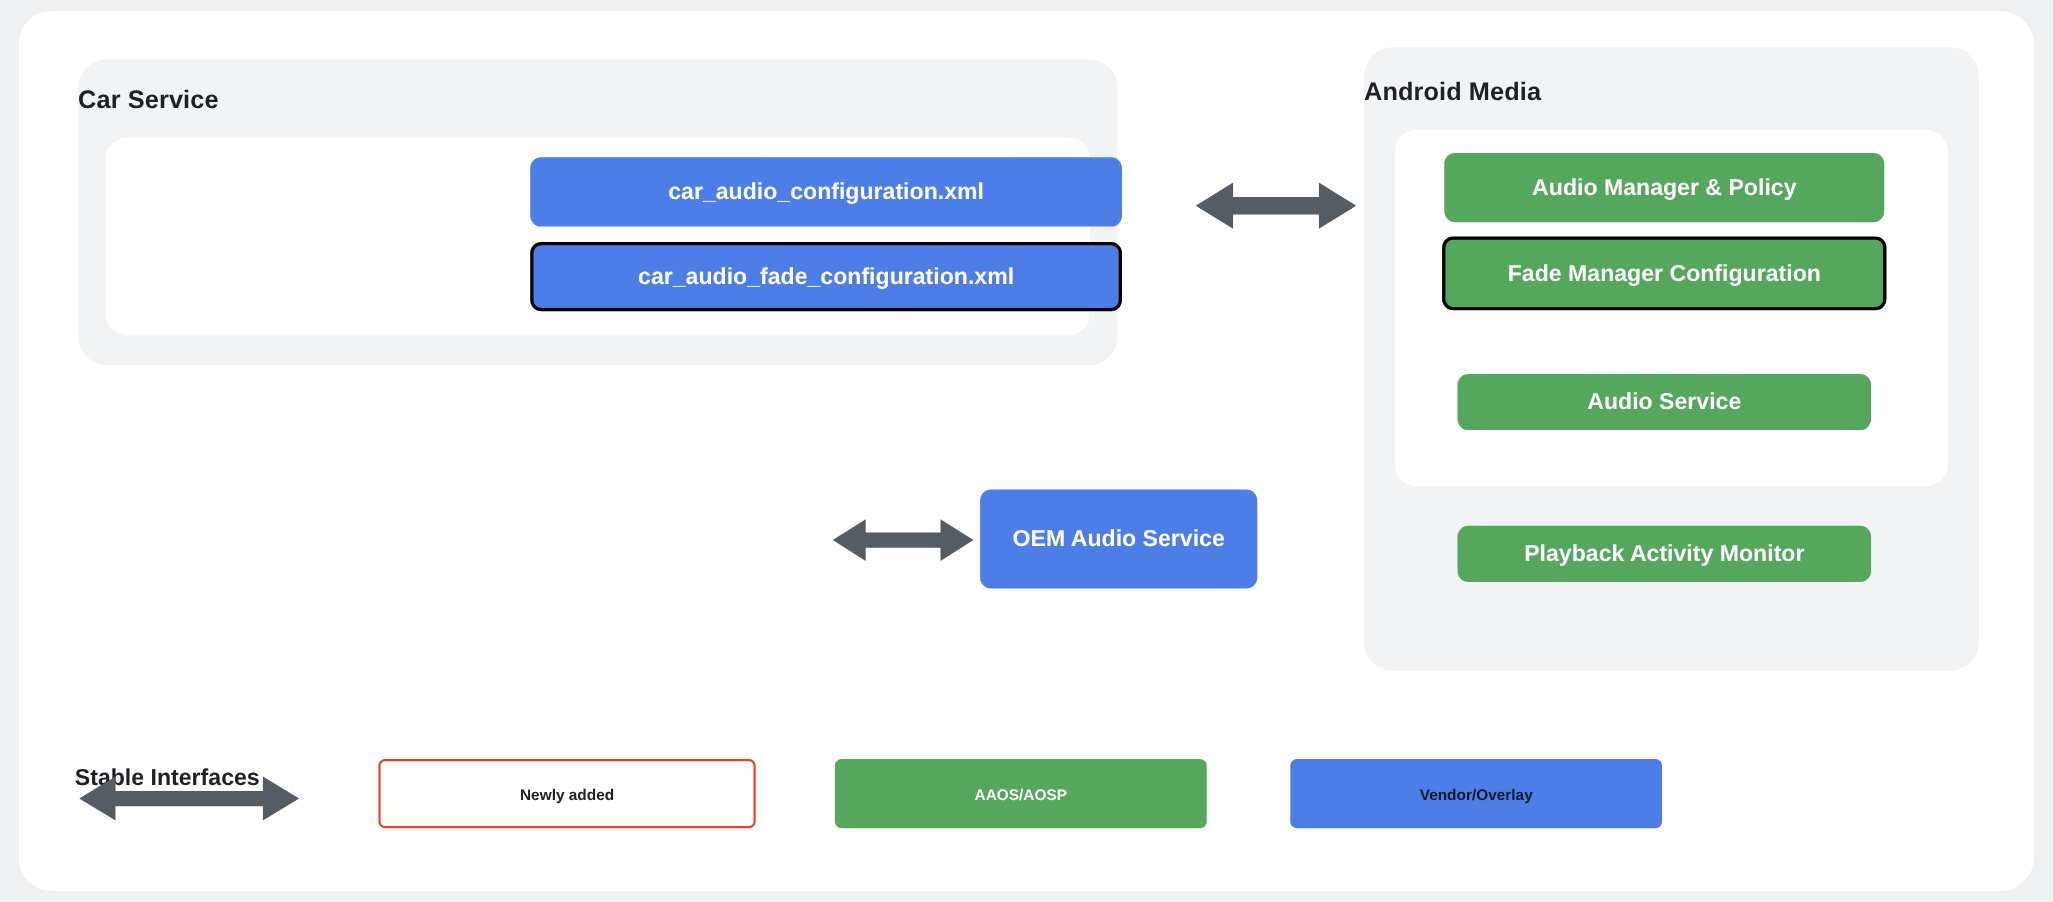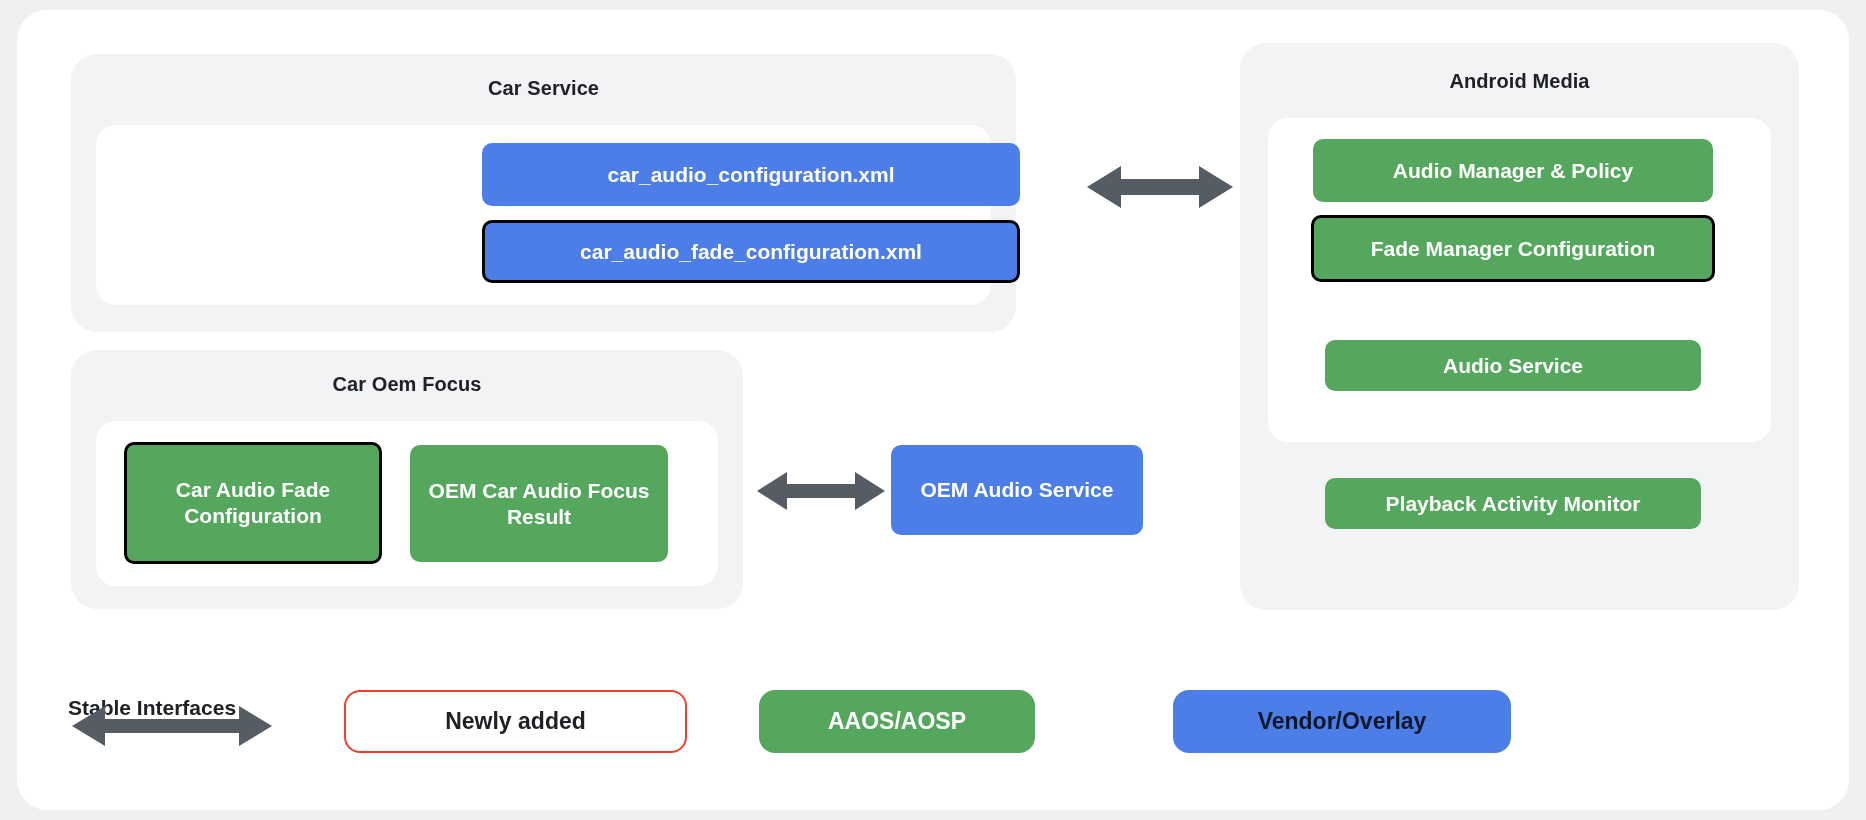--- a/index.html
+++ b/index.html
@@ -36,22 +36,21 @@
   .group-panel {
     position: absolute;
     background: #f1f3f4;
     border-radius: 26px;
     box-sizing: border-box;
   }
   .group-title {
     position: absolute;
     left: 0;
     right: 0;
-    text-align: center;
-    font-size: 20px;
+    font-size: 23px;
     font-weight: bold;
     color: #202124;
     letter-spacing: 0.1px;
   }
 
   
   .inner-card {
     position: absolute;
     background: #ffffff;
     border-radius: 20px;
@@ -90,22 +89,22 @@
     font-weight: bold;
     color: #202124;
     white-space: nowrap;
   }
   .legend-chip {
     position: absolute;
     box-sizing: border-box;
     display: flex;
     align-items: center;
     justify-content: center;
-    border-radius: 16px;
-    font-size: 23px;
+    border-radius: 6px;
+    font-size: 14px;
     font-weight: bold;
     text-align: center;
   }
   .legend-chip.outline {
     background: #ffffff;
     border: 2px solid #ef4129;
     color: #202124;
   }
   .legend-chip.green { background: #54a75c; color: #ffffff; }
   .legend-chip.blue  { background: #4d7ee8; color: #0f172a; }
@@ -122,30 +121,20 @@
 
       <div class="inner-card" style="left: 25px; top: 71px; width: 895px; height: 180px;">
 
 
         <div class="node blue" style="left: 386px; top: 18px; width: 538px; height: 63px;">car_audio_configuration.xml</div>
 
         <div class="node blue newly" style="left: 386px; top: 95px; width: 538px; height: 63px;">car_audio_fade_configuration.xml</div>
       </div>
     </div>
 
-    <div class="group-panel" style="left: 54px; top: 340px; width: 672px; height: 259px;">
-      <div class="group-title" style="top: 23px;">Car Oem Focus</div>
-
-      <div class="inner-card" style="left: 25px; top: 71px; width: 622px; height: 165px;">
-
-        <div class="node green newly" style="left: 28px; top: 21px; width: 258px; height: 122px;">Car Audio Fade Configuration</div>
-
-        <div class="node green" style="left: 314px; top: 24px; width: 258px; height: 117px;">OEM Car Audio Focus Result</div>
-      </div>
-    </div>
 
     <div class="node blue" style="left: 874px; top: 435px; width: 252px; height: 90px;">OEM Audio Service</div>
 
     <div class="group-panel" style="left: 1223px; top: 33px; width: 559px; height: 567px;">
       <div class="group-title" style="top: 27px;">Android Media</div>
 
       <div class="inner-card" style="left: 28px; top: 75px; width: 503px; height: 324px;">
 
         <div class="node green" style="left: 45px; top: 21px; width: 400px; height: 63px;">Audio Manager &amp; Policy</div>
 
@@ -173,18 +162,18 @@
     <div class="legend-label" style="left: 51px; top: 686px;">Stable Interfaces</div>
 
     <div class="arrow" style="left: 55px; top: 693px;">
       <svg width="200" height="46" viewBox="0 0 200 46">
         <polygon points="0,23 33,3 33,16 167,16 167,3 200,23 167,43 167,30 33,30 33,43" fill="#565c63"></polygon>
       </svg>
     </div>
 
     <div class="legend-chip outline" style="left: 327px; top: 680px; width: 343px; height: 63px;">Newly added</div>
 
-    <div class="legend-chip green" style="left: 742px; top: 680px; width: 276px; height: 63px; text-align: right;">AAOS/AOSP</div>
+    <div class="legend-chip green" style="left: 742px; top: 680px; width: 338px; height: 63px; text-align: right;">AAOS/AOSP</div>
 
     <div class="legend-chip blue" style="left: 1156px; top: 680px; width: 338px; height: 63px;">Vendor/Overlay</div>
 
   </div>
 </div>
 
 </body></html>

